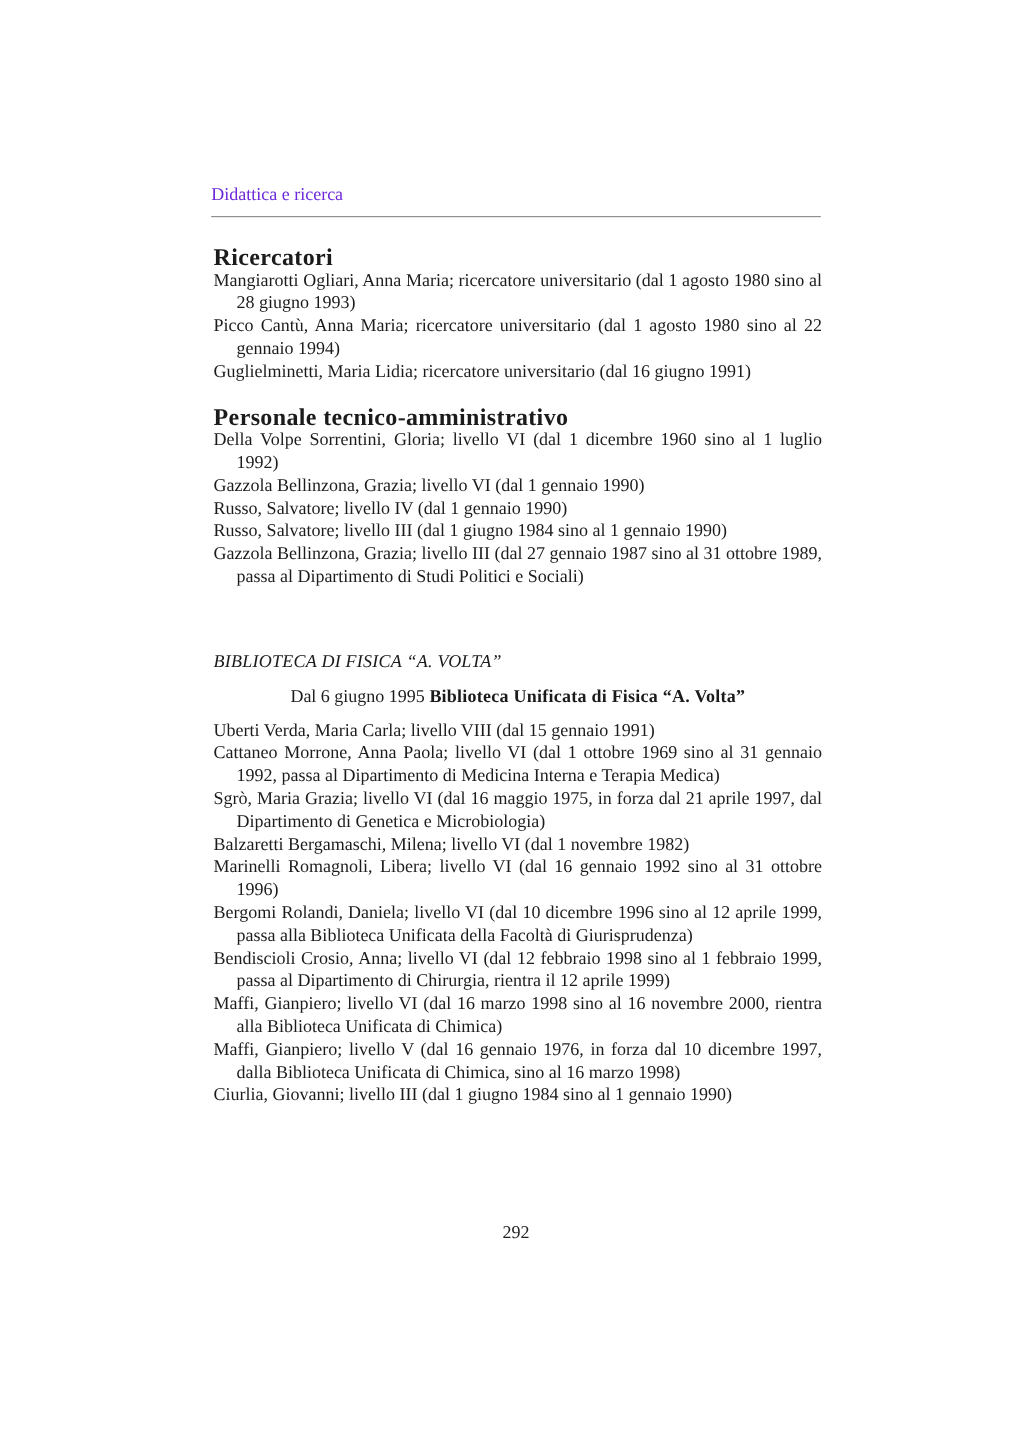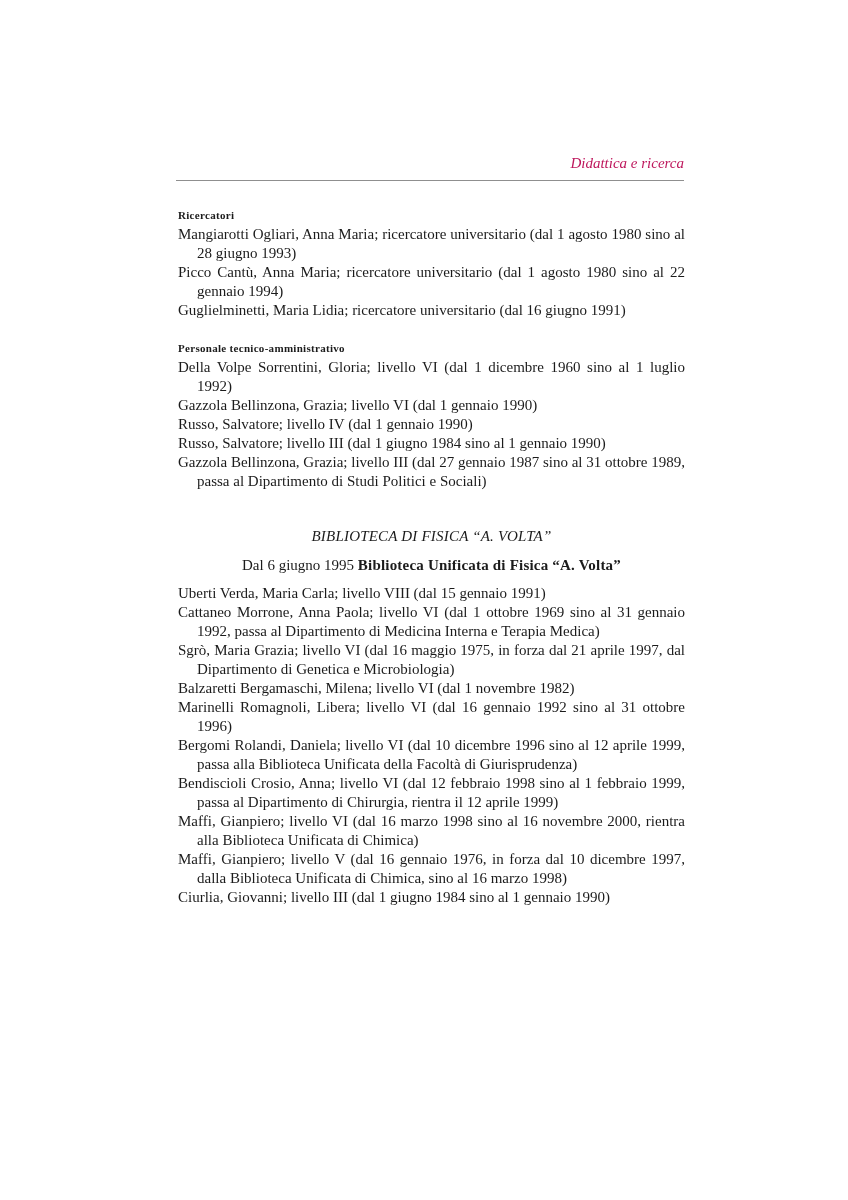--- a/index.html
+++ b/index.html
@@ -14,56 +14,54 @@
     position: absolute;
     top: 0; left: 0;
     width: 848px; height: 1200px;
     background: #ffffff;
   }
   .running-header {
     position: absolute;
     top: 155px;
     left: 176px;
     width: 508px;
-    text-align: right;
-    font-style: italic;
+    text-align: left;
     font-size: 15px;
-    color: #be185d;
+    color: #6d28d9;
   }
   .header-rule {
     position: absolute;
     top: 180px;
     left: 176px;
     width: 508px;
     height: 0;
     border-top: 1px solid #8f8f8f;
   }
   .content {
     position: absolute;
     top: 206px;
     left: 178px;
     width: 507px;
     font-size: 15px;
     line-height: 19px;
   }
   .section-heading {
     font-weight: bold;
-    font-size: 11px;
+    font-size: 20px;
     letter-spacing: 0.3px;
   }
   .section { margin: 0; }
   .section + .section { margin-top: 19px; }
   .entry {
     padding-left: 19px;
     text-indent: -19px;
     text-align: justify;
   }
   .biblioteca-heading {
-    margin-top: 36px;
-    text-align: center;
+    margin-top: 52px;
     font-style: italic;
     font-size: 15px;
     letter-spacing: 0.2px;
   }
   .biblioteca-intro {
     margin-top: 10px;
     text-align: center;
   }
   .biblioteca-intro .bold-title {
     font-weight: bold;
@@ -118,14 +116,15 @@
       <p class="entry">Marinelli Romagnoli, Libera; livello VI (dal 16 gennaio 1992 sino al 31 ottobre 1996)</p>
       <p class="entry">Bergomi Rolandi, Daniela; livello VI (dal 10 dicembre 1996 sino al 12 aprile 1999, passa alla Biblioteca Unificata della Facoltà di Giurisprudenza)</p>
       <p class="entry">Bendiscioli Crosio, Anna; livello VI (dal 12 febbraio 1998 sino al 1 febbraio 1999, passa al Dipartimento di Chirurgia, rientra il 12 aprile 1999)</p>
       <p class="entry">Maffi, Gianpiero; livello VI (dal 16 marzo 1998 sino al 16 novembre 2000, rientra alla Biblioteca Unificata di Chimica)</p>
       <p class="entry">Maffi, Gianpiero; livello V (dal 16 gennaio 1976, in forza dal 10 dicembre 1997, dalla Biblioteca Unificata di Chimica, sino al 16 marzo 1998)</p>
       <p class="entry">Ciurlia, Giovanni; livello III (dal 1 giugno 1984 sino al 1 gennaio 1990)</p>
     </div>
 
   </div>
 
+  <div class="page-number">292</div>
 
 </div>
 
 </body></html>

